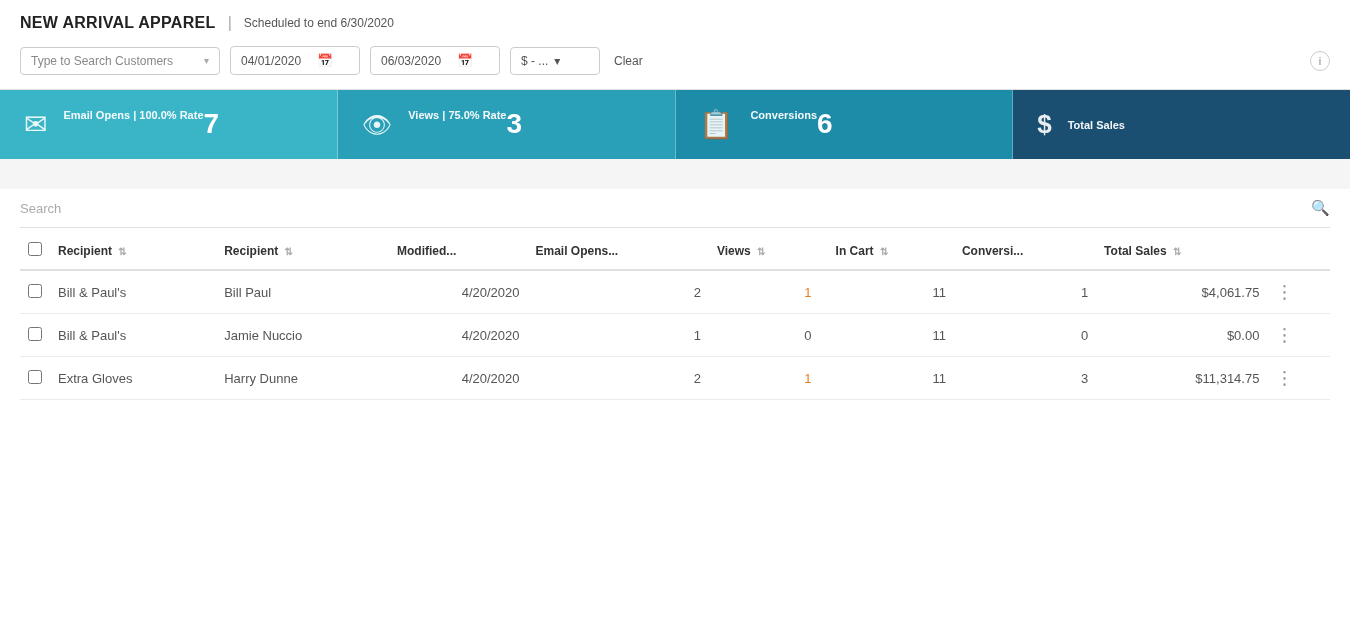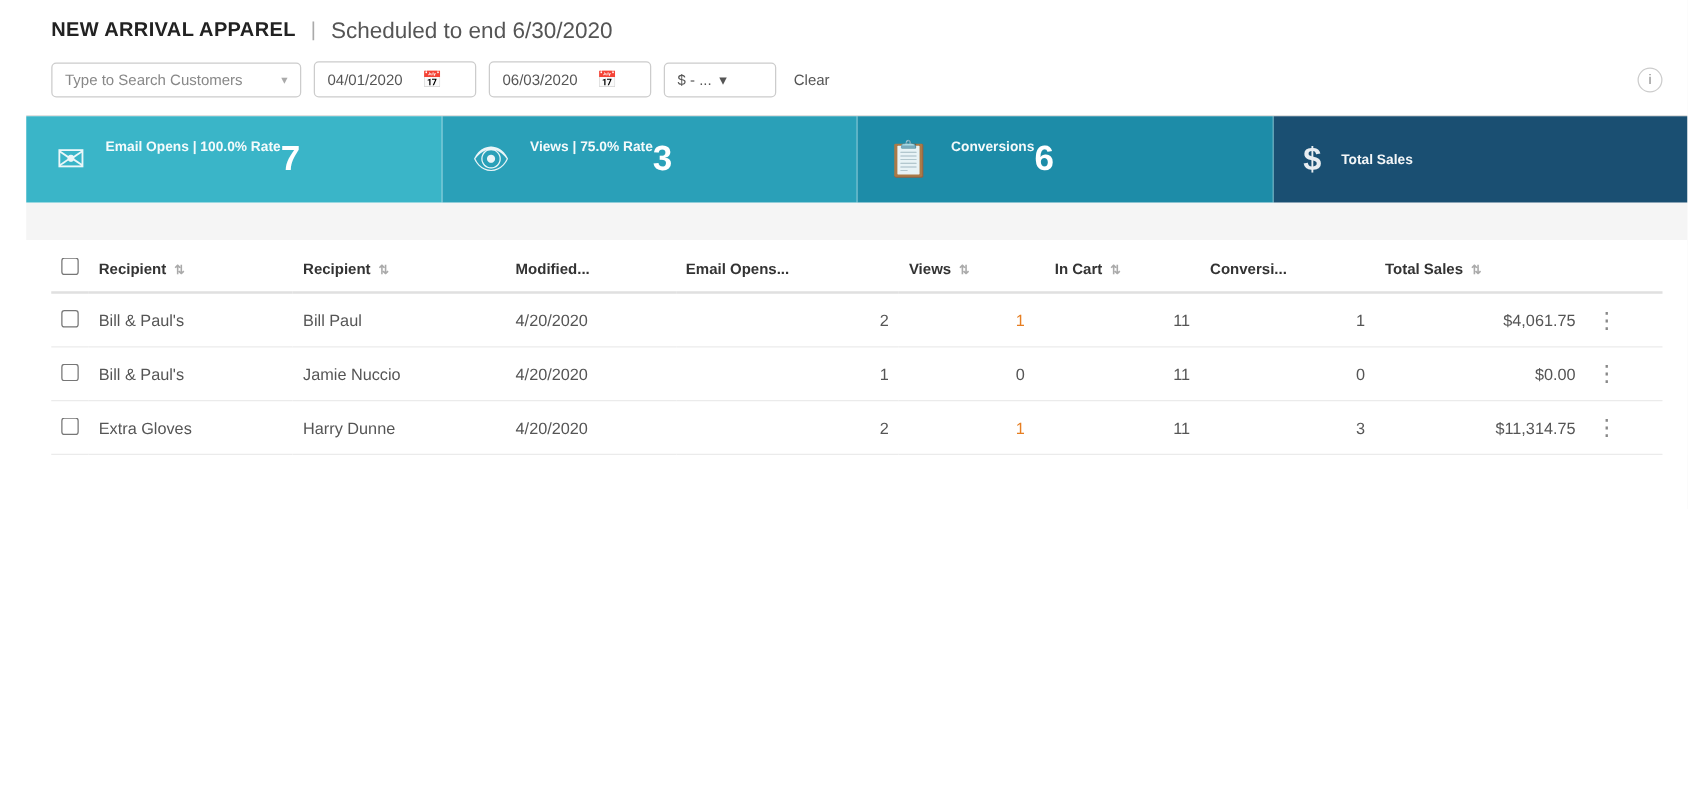--- a/index.html
+++ b/index.html
@@ -1,25 +1,25 @@
 <!DOCTYPE html>
 <html><head>
   <meta charset="utf-8">
   <style>
     * { box-sizing: border-box; margin: 0; padding: 0; }
     body { font-family: Arial, sans-serif; background: #f5f5f5; color: #333; font-size: 13px; }
 
-    .page-wrapper { background: #fff; min-height: 628px; padding-left: 21px; }
+    .page-wrapper { background: #fff; min-height: 628px; }
 
     
     .page-header { padding: 14px 20px 10px 20px; background: #fff; border-bottom: 1px solid #e0e0e0; }
     .page-title-row { display: flex; align-items: center; gap: 12px; margin-bottom: 14px; }
     .page-title { font-weight: 700; font-size: 16px; color: #222; letter-spacing: 0.3px; }
     .title-divider { color: #aaa; font-size: 16px; }
-    .page-subtitle { color: #555; font-size: 18px; }
+    .page-subtitle { color: #555; font-size: 12px; }
 
     
     .filter-bar { display: flex; align-items: center; gap: 10px; padding: 0 0 4px 0; }
     .filter-select { border: 1px solid #ccc; border-radius: 4px; padding: 6px 10px; font-size: 12px; color: #888; background: #fff; display: flex; align-items: center; justify-content: space-between; min-width: 200px; cursor: pointer; text-align: right; }
     .filter-select .chevron { color: #aaa; font-size: 10px; margin-left: 8px; }
     .date-input { border: 1px solid #ccc; border-radius: 4px; padding: 6px 10px; font-size: 12px; color: #555; background: #fff; display: flex; align-items: center; gap: 16px; cursor: pointer; min-width: 130px; }
     .cal-icon { color: #aaa; font-size: 13px; }
     .amount-select { border: 1px solid #ccc; border-radius: 4px; padding: 6px 10px; font-size: 12px; color: #555; background: #fff; display: flex; align-items: center; gap: 6px; cursor: pointer; min-width: 90px; }
     .clear-btn { color: #555; font-size: 12px; cursor: pointer; background: none; border: none; padding: 6px 4px; }
     .info-icon { margin-left: auto; width: 20px; height: 20px; border: 1px solid #ccc; border-radius: 50%; display: flex; align-items: center; justify-content: center; color: #888; font-size: 11px; cursor: pointer; }
@@ -48,21 +48,21 @@
 
     
     .data-table { width: 100%; border-collapse: collapse; margin-top: 4px; }
     .data-table thead tr { border-bottom: 2px solid #e0e0e0; }
     .data-table th { padding: 10px 8px; text-align: left; font-size: 12px; font-weight: 700; color: #333; white-space: nowrap; cursor: pointer; }
     .data-table th .sort-icon { color: #aaa; margin-left: 3px; font-size: 10px; }
     .data-table tbody tr { border-bottom: 1px solid #ebebeb; }
     .data-table td { padding: 12px 8px; font-size: 13px; color: #555; }
     .td-customer { color: #555; }
     .td-recipient { color: #555; }
-    .td-modified { color: #555; }
+    .td-modified { color: #555; text-align: right; }
     .td-num { text-align: right; padding-right: 16px; }
     .td-sales { text-align: right; padding-right: 8px; }
     .checkbox-cell { width: 30px; }
     .row-checkbox { width: 14px; height: 14px; cursor: pointer; }
     .more-btn { background: none; border: none; cursor: pointer; color: #888; font-size: 18px; line-height: 1; }
     .th-checkbox { width: 30px; }
   </style>
 </head>
 <body>
 
@@ -123,20 +123,24 @@
       <div class="stat-icon" style="font-size:26px; font-weight:700;">$</div>
       <div class="stat-content">
         <span class="stat-label">Total Sales</span>
       </div>
     </div>
   </div>
 
   <div class="divider-area"></div>
 
   <div class="table-section">
+    <div class="search-row">
+      <input class="search-input" type="text" placeholder="Search" style="">
+      <span class="search-icon-wrap">🔍</span>
+    </div>
 
     <table class="data-table">
       <thead>
         <tr>
           <th class="th-checkbox">
             <input type="checkbox" class="row-checkbox" style="">
           </th>
           <th>
             <span>Recipient</span>
             <span class="sort-icon">⇅</span>

